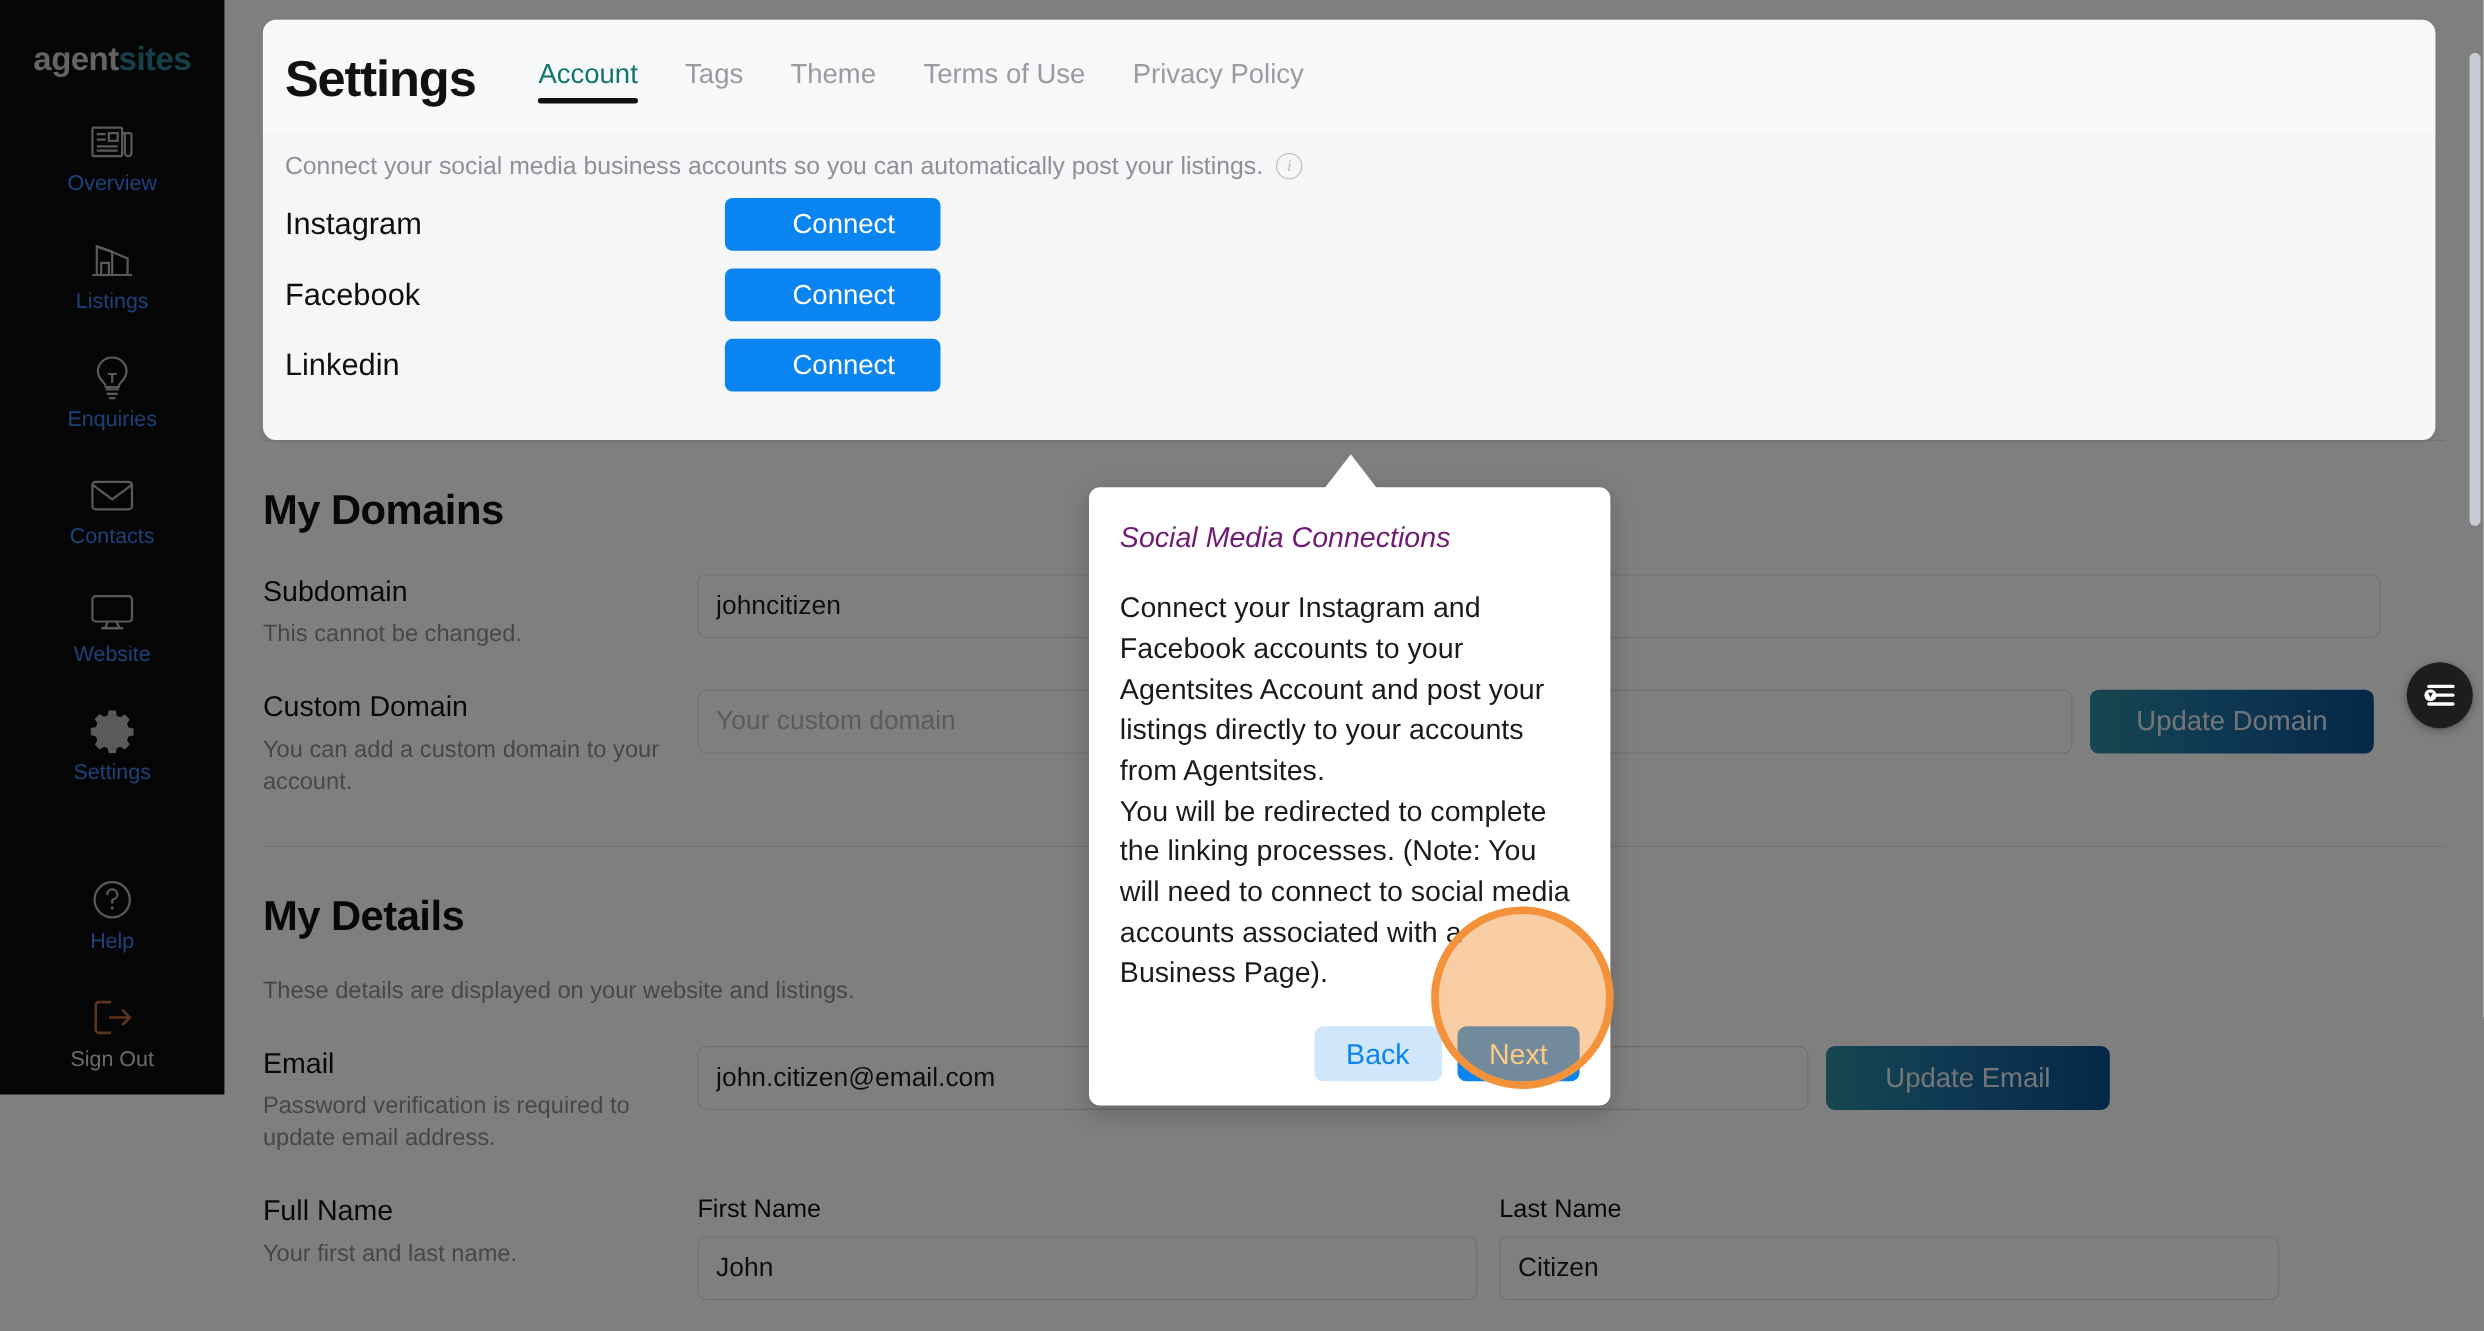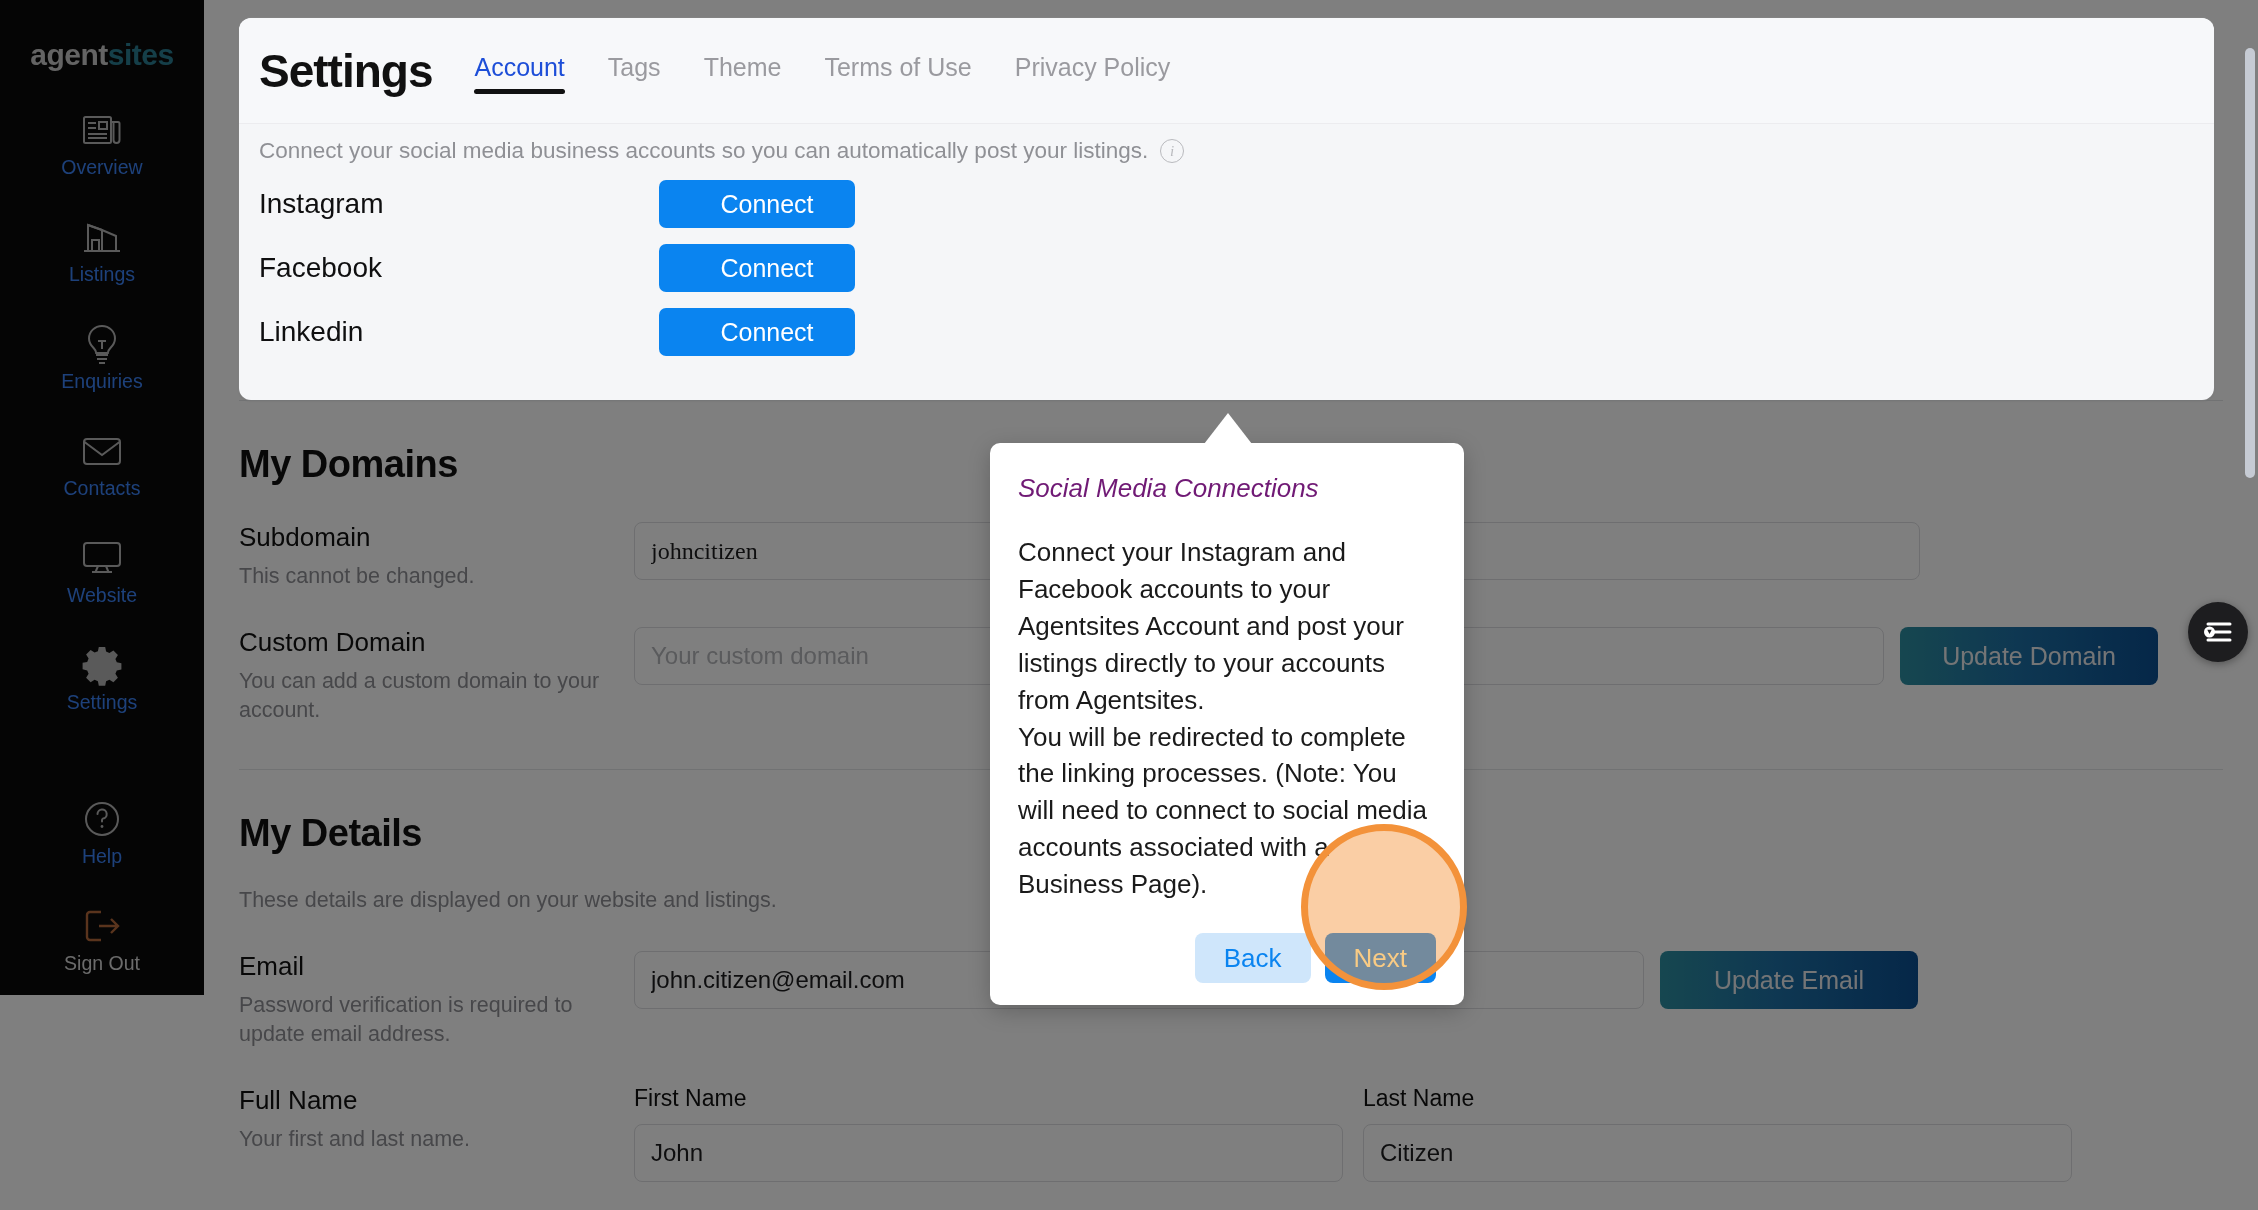--- a/index.html
+++ b/index.html
@@ -91,21 +91,21 @@
     letter-spacing: -1px;
   }
   .tabs { display: flex; align-items: center; margin-left: 42px; gap: 43px; }
   .tab {
     font-size: 25px;
     color: #9a9a9f;
     padding-bottom: 6px;
     cursor: pointer;
     position: relative;
   }
-  .tab.active { color: #1d4ed8; }
+  .tab.active { color: #0f766e; margin-left: 15px; }
   .tab.active:after {
     content: "";
     position: absolute;
     left: 0; right: 0; bottom: -6px;
     height: 5px;
     background: #111;
     border-radius: 3px;
   }
 
   #card-body { padding: 14px 20px 0 20px; }
@@ -412,21 +412,21 @@
       <div class="hr"></div>
 
       <h2 class="section-title">My Domains</h2>
 
       <div class="field-row">
         <div class="field-left">
           <div class="field-label">Subdomain</div>
           <div class="field-help">This cannot be changed.</div>
         </div>
         <div class="field-right">
-          <input class="txt-input" style="width: 1286px; font-family: Liberation Serif, serif;" readonly="" value="johncitizen">
+          <input class="txt-input" style="width: 1530px;" readonly="" value="johncitizen">
         </div>
       </div>
 
       <div class="field-row">
         <div class="field-left">
           <div class="field-label">Custom Domain</div>
           <div class="field-help">You can add a custom domain to your account.</div>
         </div>
         <div class="field-right">
           <input class="txt-input" style="width: 1250px;" placeholder="Your custom domain">

